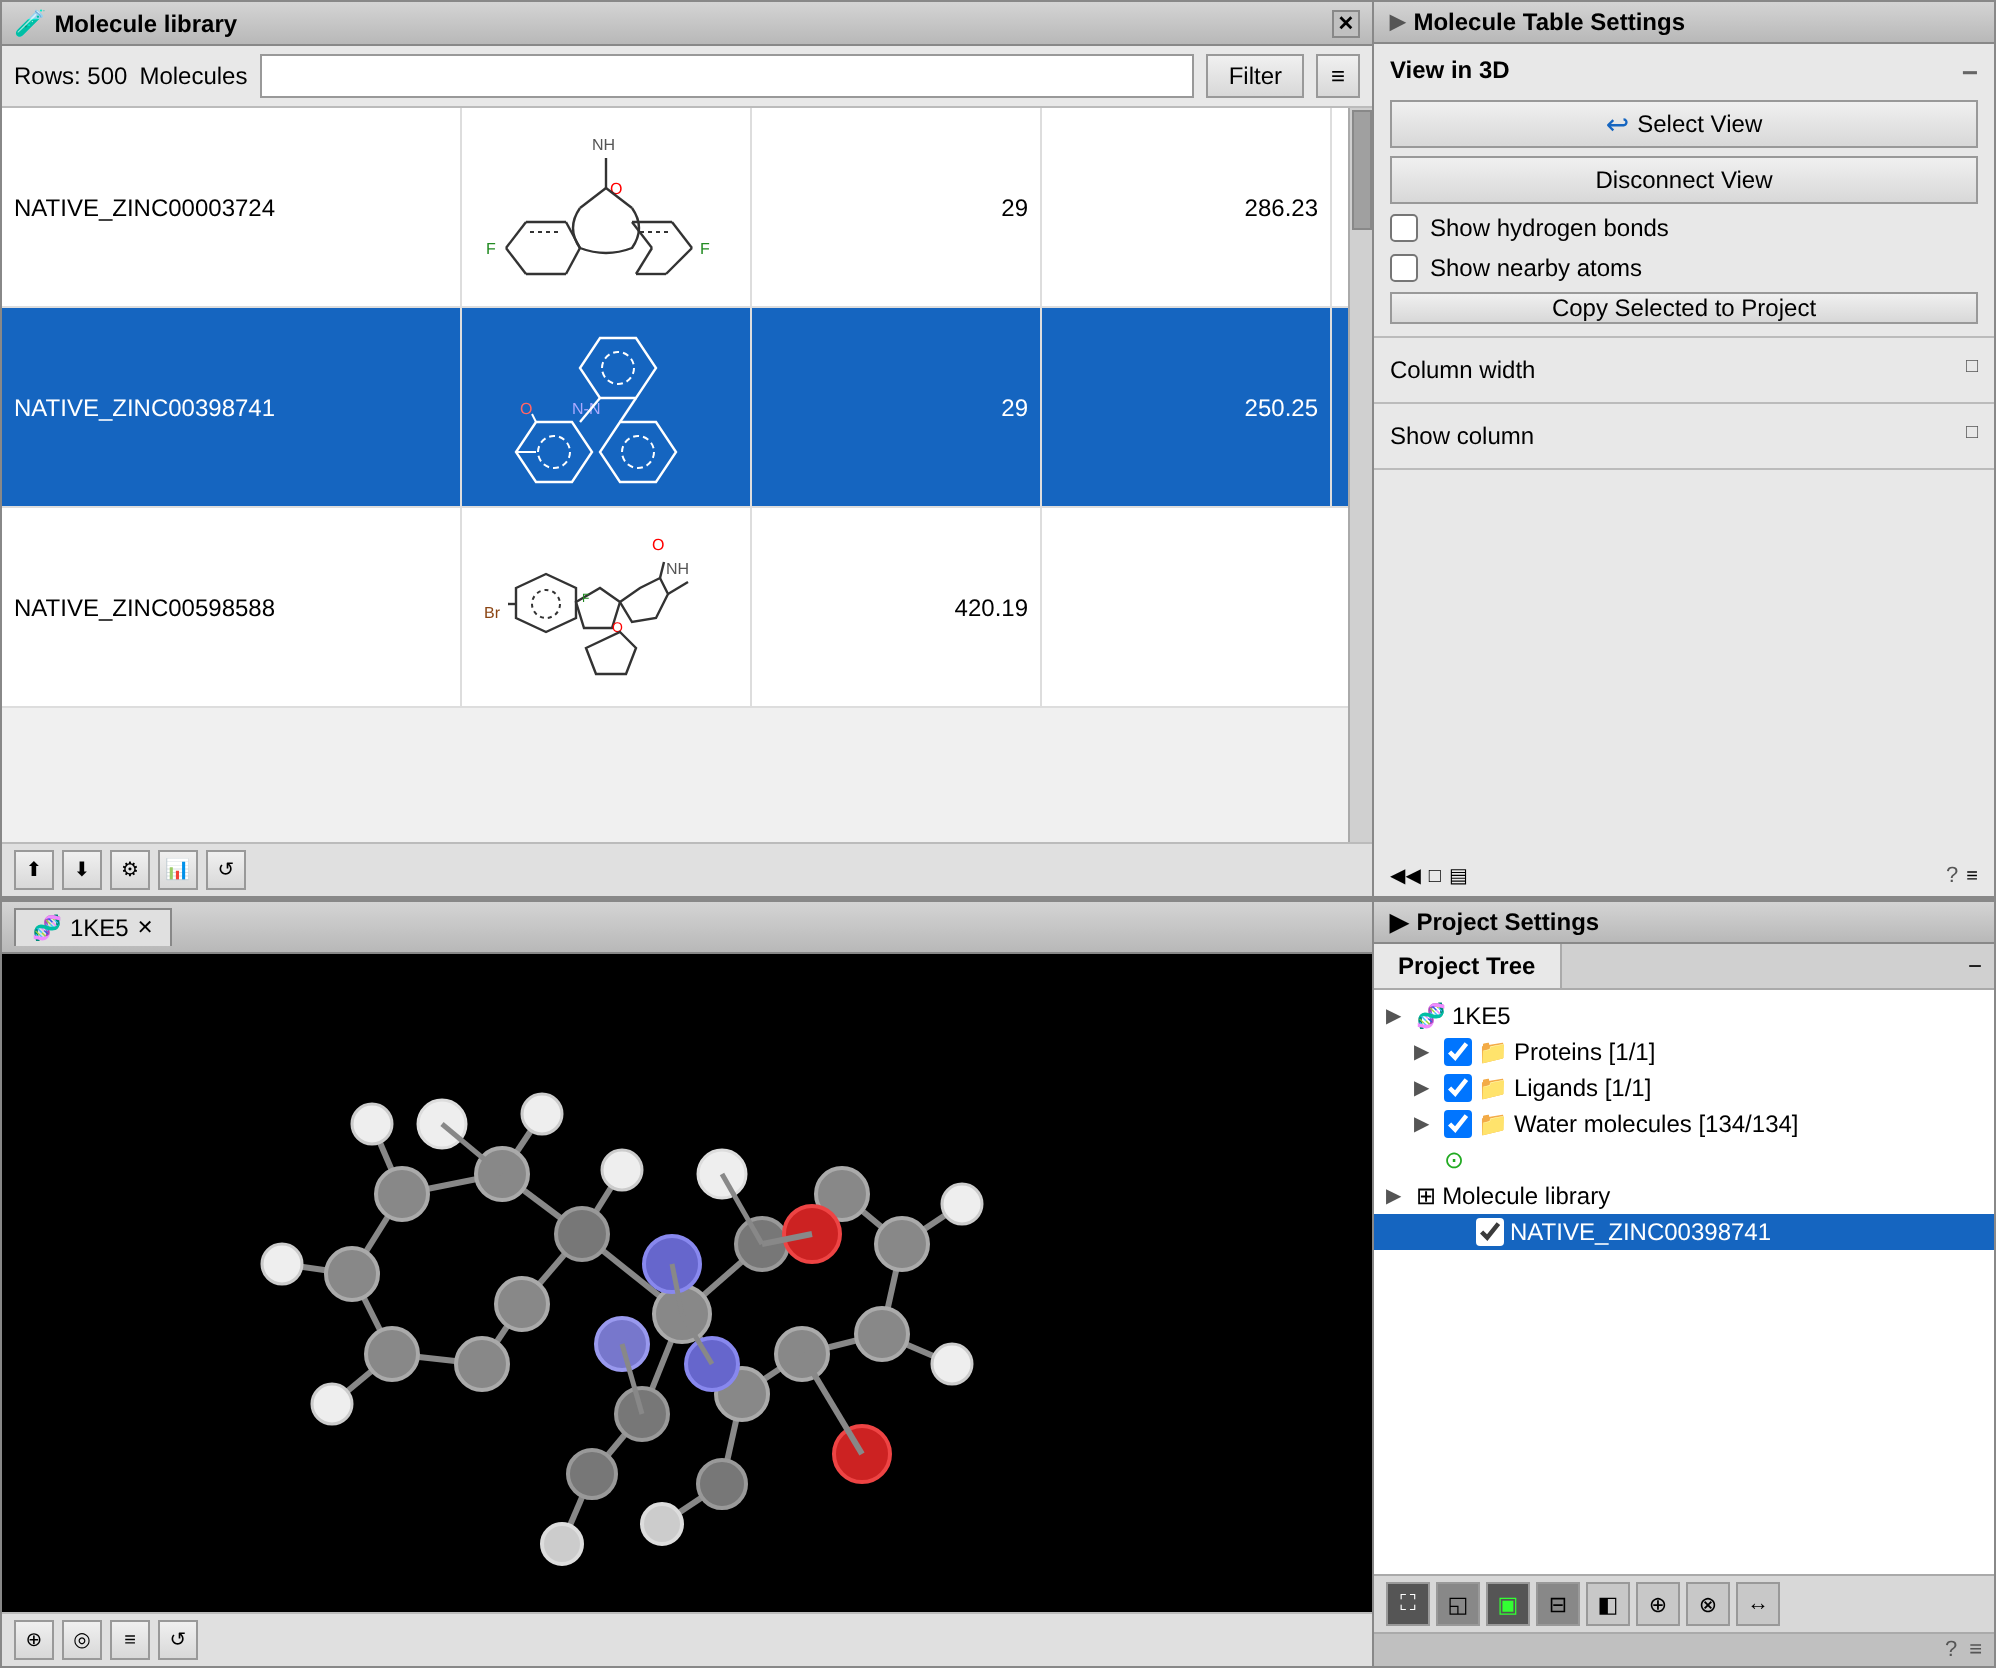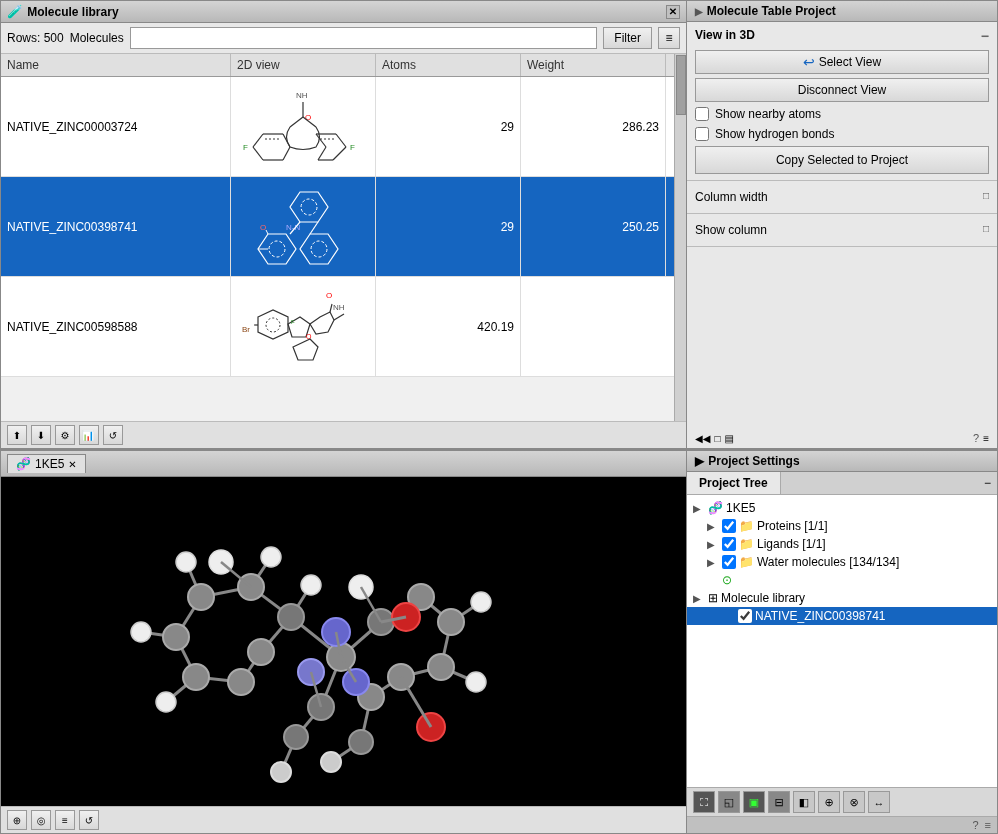--- a/index.html
+++ b/index.html
@@ -503,21 +503,21 @@
     }
 
     .help-icon {
       font-size: 11px;
       color: #555;
       cursor: pointer;
     }
 
     .copy-btn {
       width: 100%;
-      height: 28px;
+      height: 16px;
       background: linear-gradient(to bottom, #f0f0f0, #d8d8d8);
       border: 1px solid #999;
       cursor: pointer;
       font-size: 12px;
       text-align: center;
       display: flex;
       align-items: center;
       justify-content: center;
       margin-top: 4px;
     }
@@ -542,26 +542,20 @@
         <span class="toolbar-label">Rows: 500</span>
         <span class="toolbar-label">Molecules</span>
         <input class="search-input" type="text" placeholder="" style="">
         <button class="filter-btn">Filter</button>
         <button class="funnel-btn">≡</button>
       </div>
 
       <div class="table-scroll-area">
         <div class="table-content">
 
-          <div class="table-header">
-            <div class="table-header-cell">Name</div>
-            <div class="table-header-cell">2D view</div>
-            <div class="table-header-cell">Atoms</div>
-            <div class="table-header-cell">Weight</div>
-          </div>
 
           <div class="table-row normal">
             <div class="table-cell">NATIVE_ZINC00003724</div>
             <div class="table-cell center">
               <div class="mol-container">
 
                 <svg width="130" height="90" viewBox="0 0 130 90">
 
                   <text x="58" y="16" font-size="8" fill="#555">NH</text>
 
@@ -685,47 +679,47 @@
         <div class="icon-btn">📊</div>
         <div class="icon-btn">↺</div>
       </div>
 
     </div>
 
     <div class="right-panel">
 
       <div class="settings-titlebar">
         <span class="triangle">▶</span>
-        <span>Molecule Table Project</span>
+        <span>Molecule Table Settings</span>
       </div>
 
       <div class="view-3d-section">
         <div class="section-header">
           <span>View in 3D</span>
           <span class="minus-btn">−</span>
         </div>
 
         <button class="settings-btn">
           <span class="btn-icon">↩</span>
           <span>Select View</span>
         </button>
 
         <button class="settings-btn">
           <span>Disconnect View</span>
         </button>
 
 
         <div class="checkbox-row">
           <input type="checkbox" style="">
-          <span>Show nearby atoms</span>
+          <span>Show hydrogen bonds</span>
         </div>
 
         <div class="checkbox-row">
           <input type="checkbox" style="">
-          <span>Show hydrogen bonds</span>
+          <span>Show nearby atoms</span>
         </div>
 
         <button class="copy-btn">
           <span>Copy Selected to Project</span>
         </button>
       </div>
 
       <div class="settings-section">
         <div class="settings-section-row">
           <span>Column width</span>

